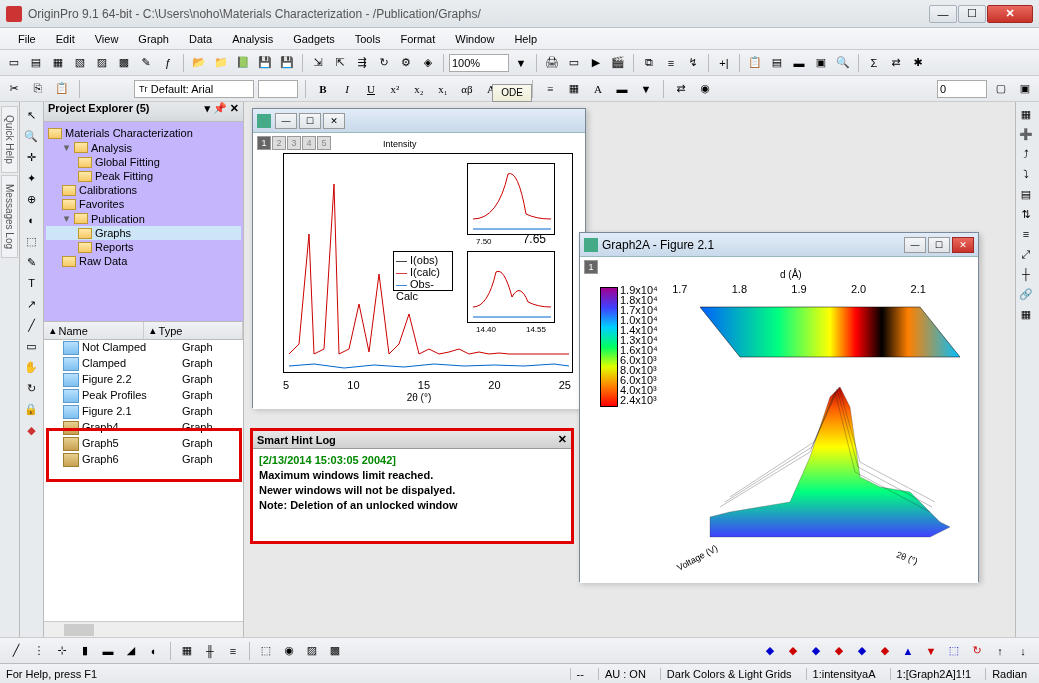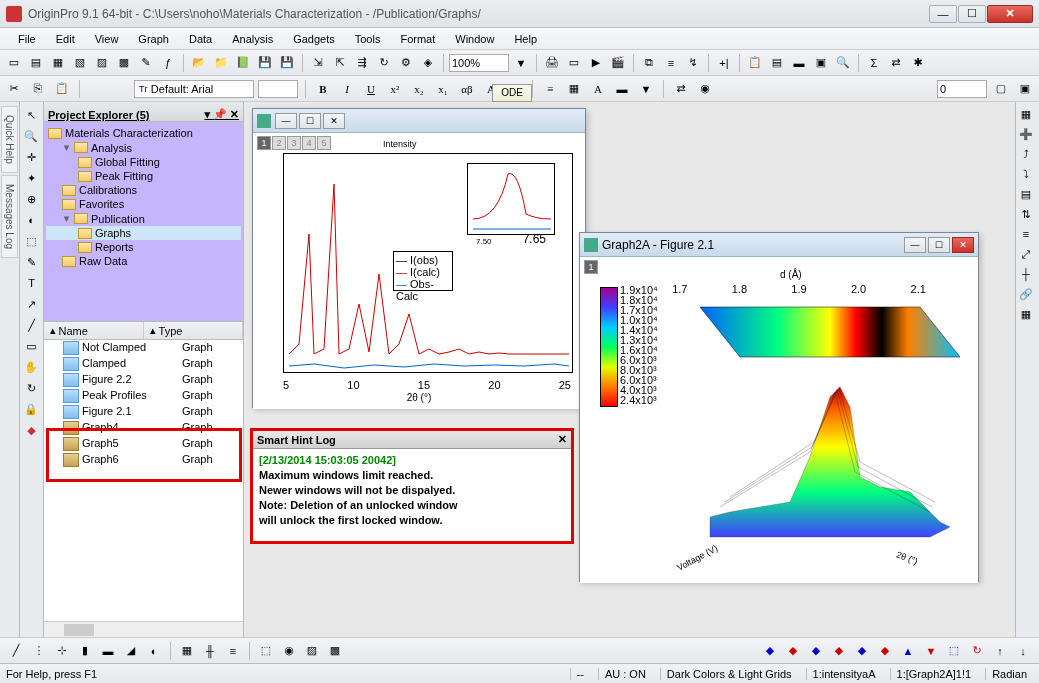--- a/index.html
+++ b/index.html
@@ -38,21 +38,21 @@
 
 .left-tabs { width: 20px; background: #e8ebee; border-right: 1px solid #bbb; display: flex; flex-direction: column; align-items: center; padding-top: 4px; }
 .left-tab { writing-mode: vertical-rl; padding: 8px 2px; font-size: 10px; color: #555; background: #f0f2f5; border: 1px solid #ccc; margin-bottom: 2px; cursor: pointer; }
 
 
 .tool-col { width: 24px; background: #e8ebee; border-right: 1px solid #bbb; padding: 2px 0; }
 .tool-col .tb-btn { margin: 1px auto; }
 
 
 .pe-panel { width: 200px; border-right: 1px solid #bbb; display: flex; flex-direction: column; background: #f7f8f9; }
-.pe-header { height: 20px; background: linear-gradient(#e6e9ec,#d6dade); border-bottom: 1px solid #bbb; display: flex; align-items: flex-end; padding: 0 4px; font-weight: bold; text-decoration: underline; }
+.pe-header { height: 20px; background: linear-gradient(#e6e9ec,#d6dade); border-bottom: 1px solid #bbb; display: flex; align-items: flex-start; padding: 0 4px; font-weight: bold; }
 .pe-header .pin { margin-left: auto; cursor: pointer; }
 .pe-tree { flex: 0 0 200px; overflow: auto; padding: 4px 2px; background: #c4b5fd; border-bottom: 1px solid #bbb; }
 .tree-item { padding: 1px 0 1px 2px; display: flex; align-items: center; gap: 3px; cursor: pointer; }
 .tree-item.l1 { padding-left: 16px; }
 .tree-item.l2 { padding-left: 32px; }
 .folder-ic { width: 14px; height: 11px; background: linear-gradient(#ffe9a8,#f6c967); border: 1px solid #c09830; }
 .expand-ic { width: 9px; text-align: center; color: #666; }
 .tree-item.selected { background: #cde6f7; }
 
 .pe-list-header { height: 18px; background: linear-gradient(#f0f2f5,#e2e5e9); border-bottom: 1px solid #bbb; display: flex; }
@@ -372,20 +372,28 @@
           </svg>
         </div>
 
         <div class="plot-placeholder" style="left:214px;top:30px;width:88px;height:72px">
           <svg width="88" height="72">
               <path d="M5,55 Q30,55 40,10 Q50,5 58,50 Q68,55 83,55" stroke="#c00" fill="none"></path>
               <line x1="5" y1="65" x2="83" y2="65" stroke="#06c"></line>
             </svg>
           <div style="position:absolute;bottom:-12px;left:8px;font-size:8px">7.50</div>
           <div style="position:absolute;bottom:-12px;right:8px;font-size:12px">7.65</div>
+        </div>
+        <div class="plot-placeholder" style="left:214px;top:118px;width:88px;height:72px">
+          <svg width="88" height="72">
+              <path d="M5,55 Q20,55 28,20 Q36,15 44,45 Q52,30 60,50 Q70,55 83,55" stroke="#c00" fill="none"></path>
+              <line x1="5" y1="65" x2="83" y2="65" stroke="#06c"></line>
+            </svg>
+          <div style="position:absolute;bottom:-12px;left:8px;font-size:8px">14.40</div>
+          <div style="position:absolute;bottom:-12px;right:8px;font-size:8px">14.55</div>
         </div>
 
         <div class="plot-placeholder" style="left:140px;top:118px;width:60px;height:40px;font-size:8px;padding:2px">
           <div><span style="color:#000">—</span> <span>I(obs)</span></div>
           <div><span style="color:#c00">—</span> <span>I(calc)</span></div>
           <div><span style="color:#06c">—</span> <span>Obs-Calc</span></div>
         </div>
         <div style="position:absolute;bottom:6px;left:50%;transform:translateX(-50%);font-size:10px">2θ (°)</div>
         <div style="position:absolute;bottom:18px;left:30px;right:14px;display:flex;justify-content:space-between;font-size:8px">
           <span>5</span>
@@ -472,21 +480,20 @@
     <div class="smart-hint" style="left:6px;top:326px;width:324px;height:116px">
       <div class="sh-title">
         <span>Smart Hint Log</span>
         <span class="x">✕</span>
       </div>
       <div class="sh-body">
         <div class="sh-ts">[2/13/2014 15:03:05 20042]</div>
         <div>Maximum windows limit reached.</div>
         <div>Newer windows will not be dispalyed.</div>
         <div>Note: Deletion of an unlocked window</div>
-        <div>will unlock the first locked window.</div>
       </div>
     </div>
 
   </div>
 
   <div class="right-col">
     <div class="tb-btn">▦</div>
     <div class="tb-btn">➕</div>
     <div class="tb-btn">⤴</div>
     <div class="tb-btn">⤵</div>

